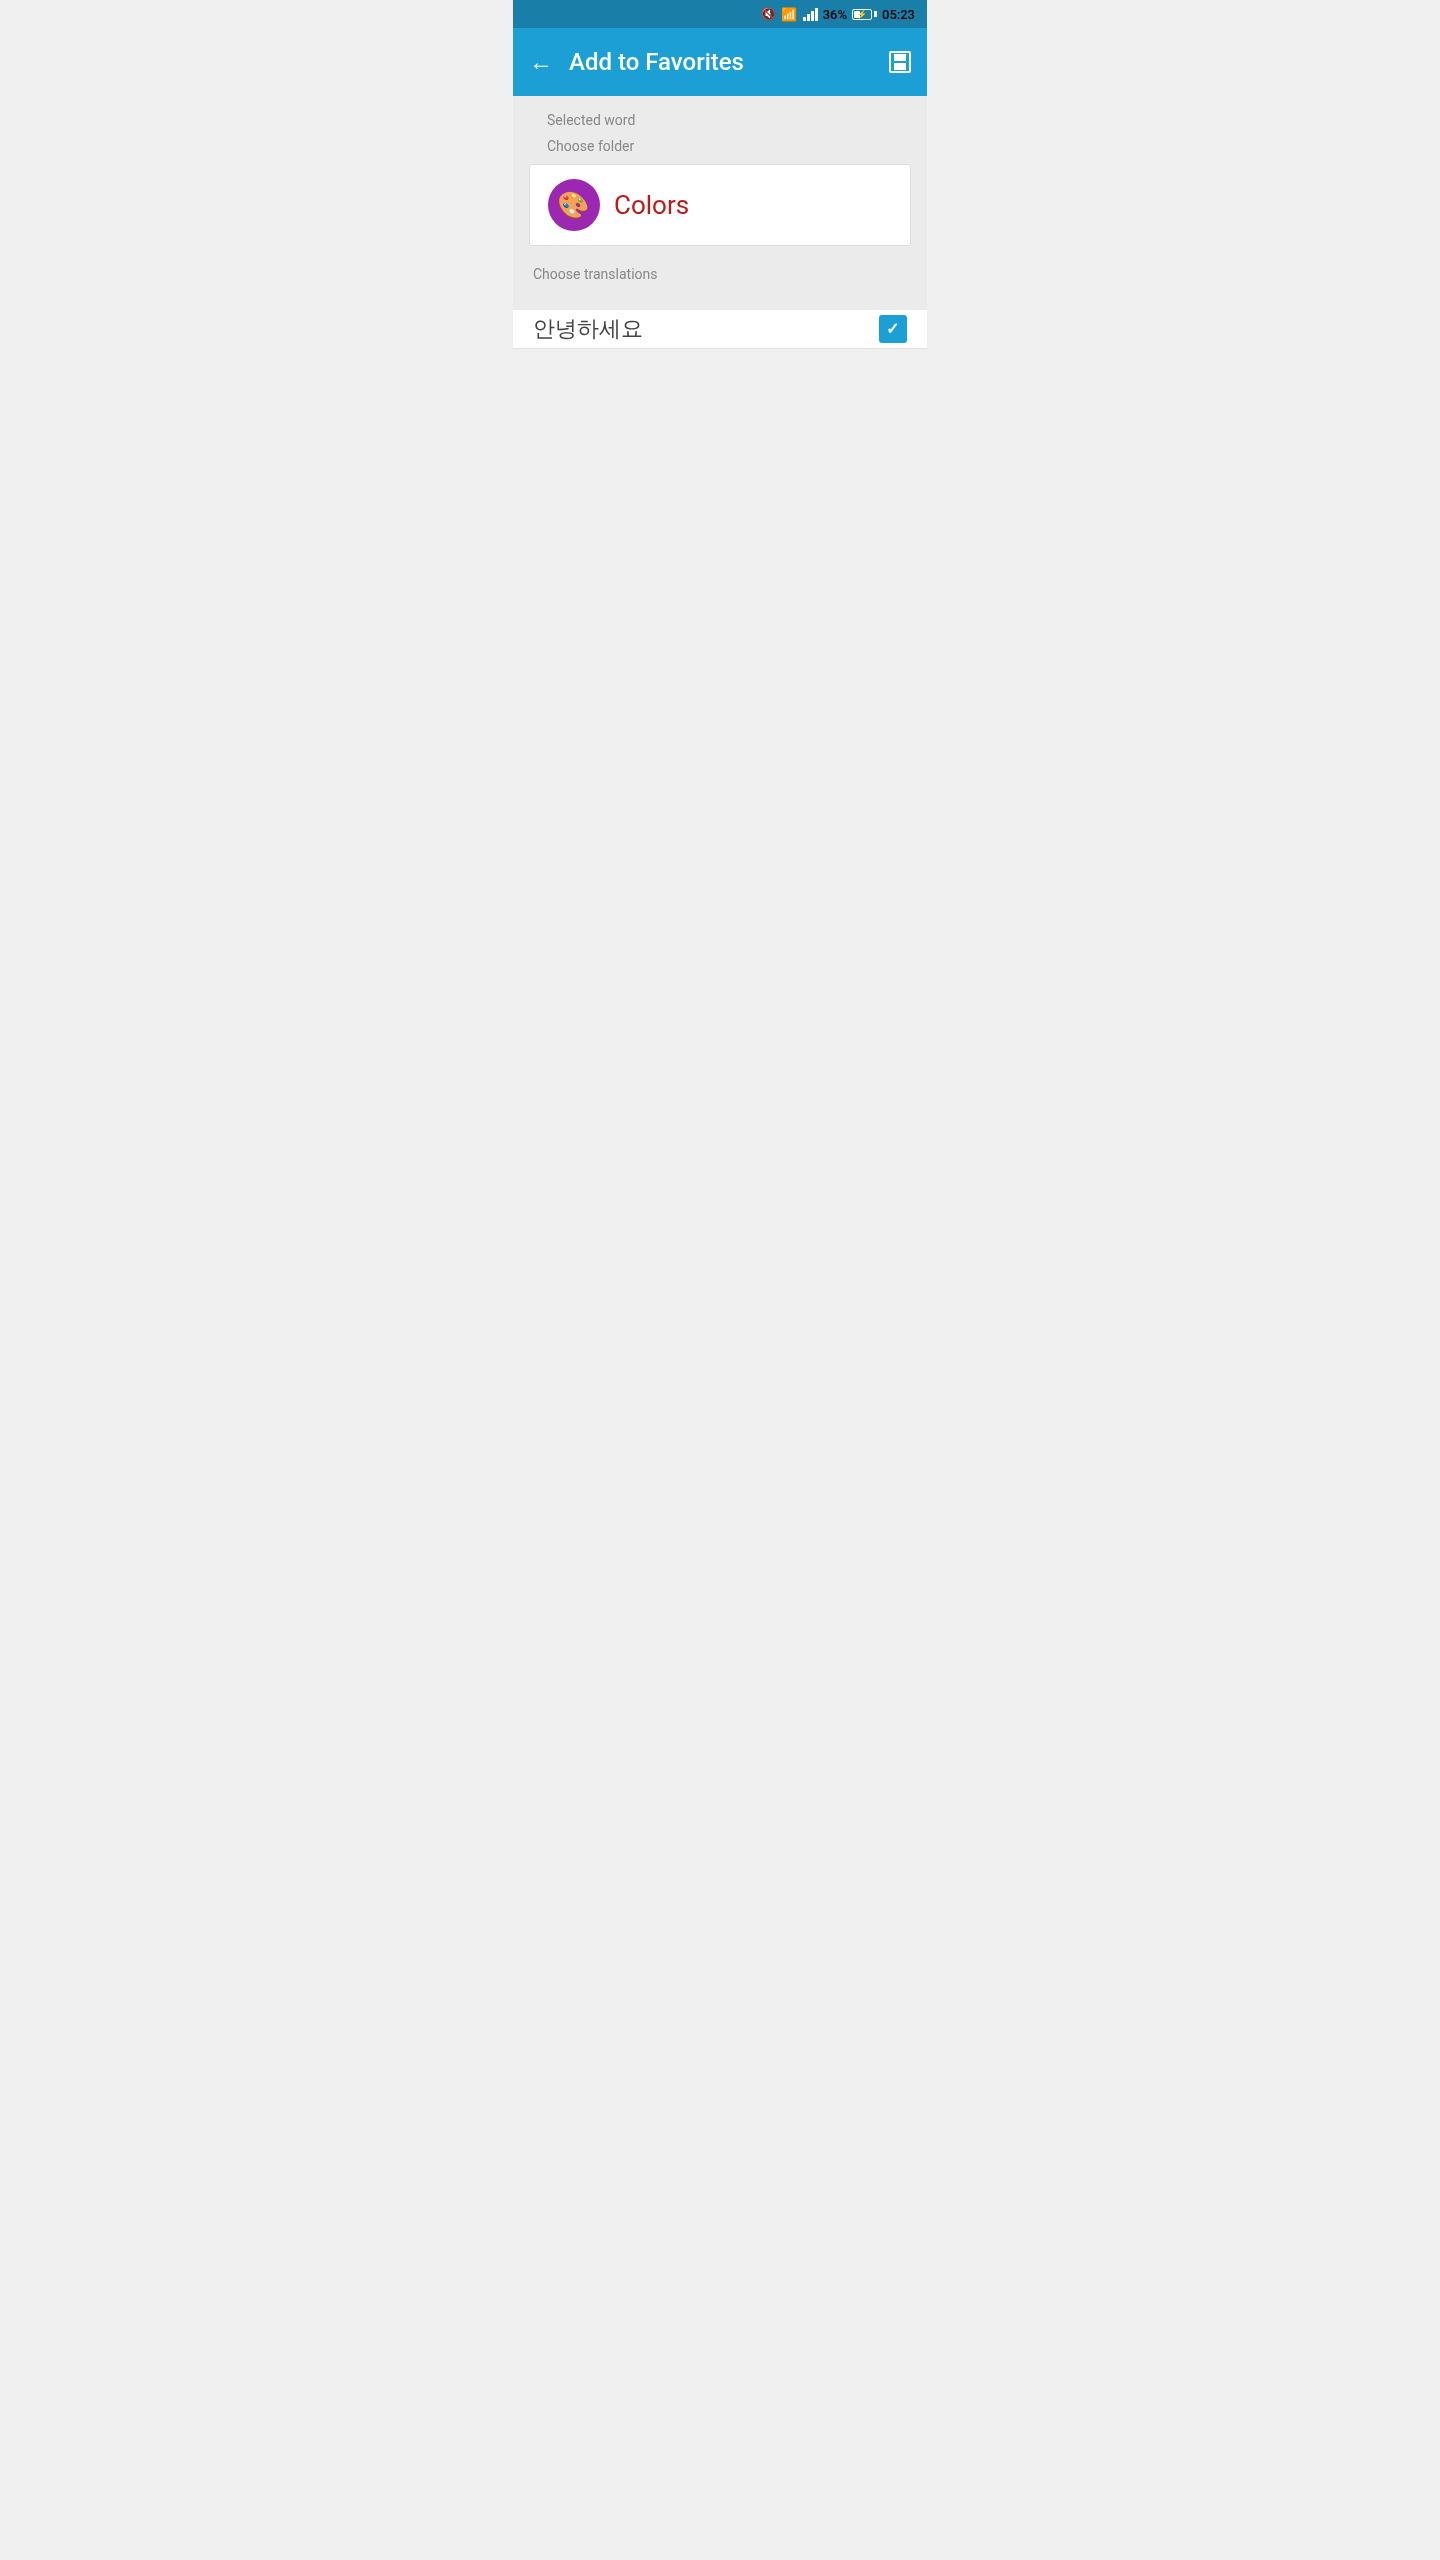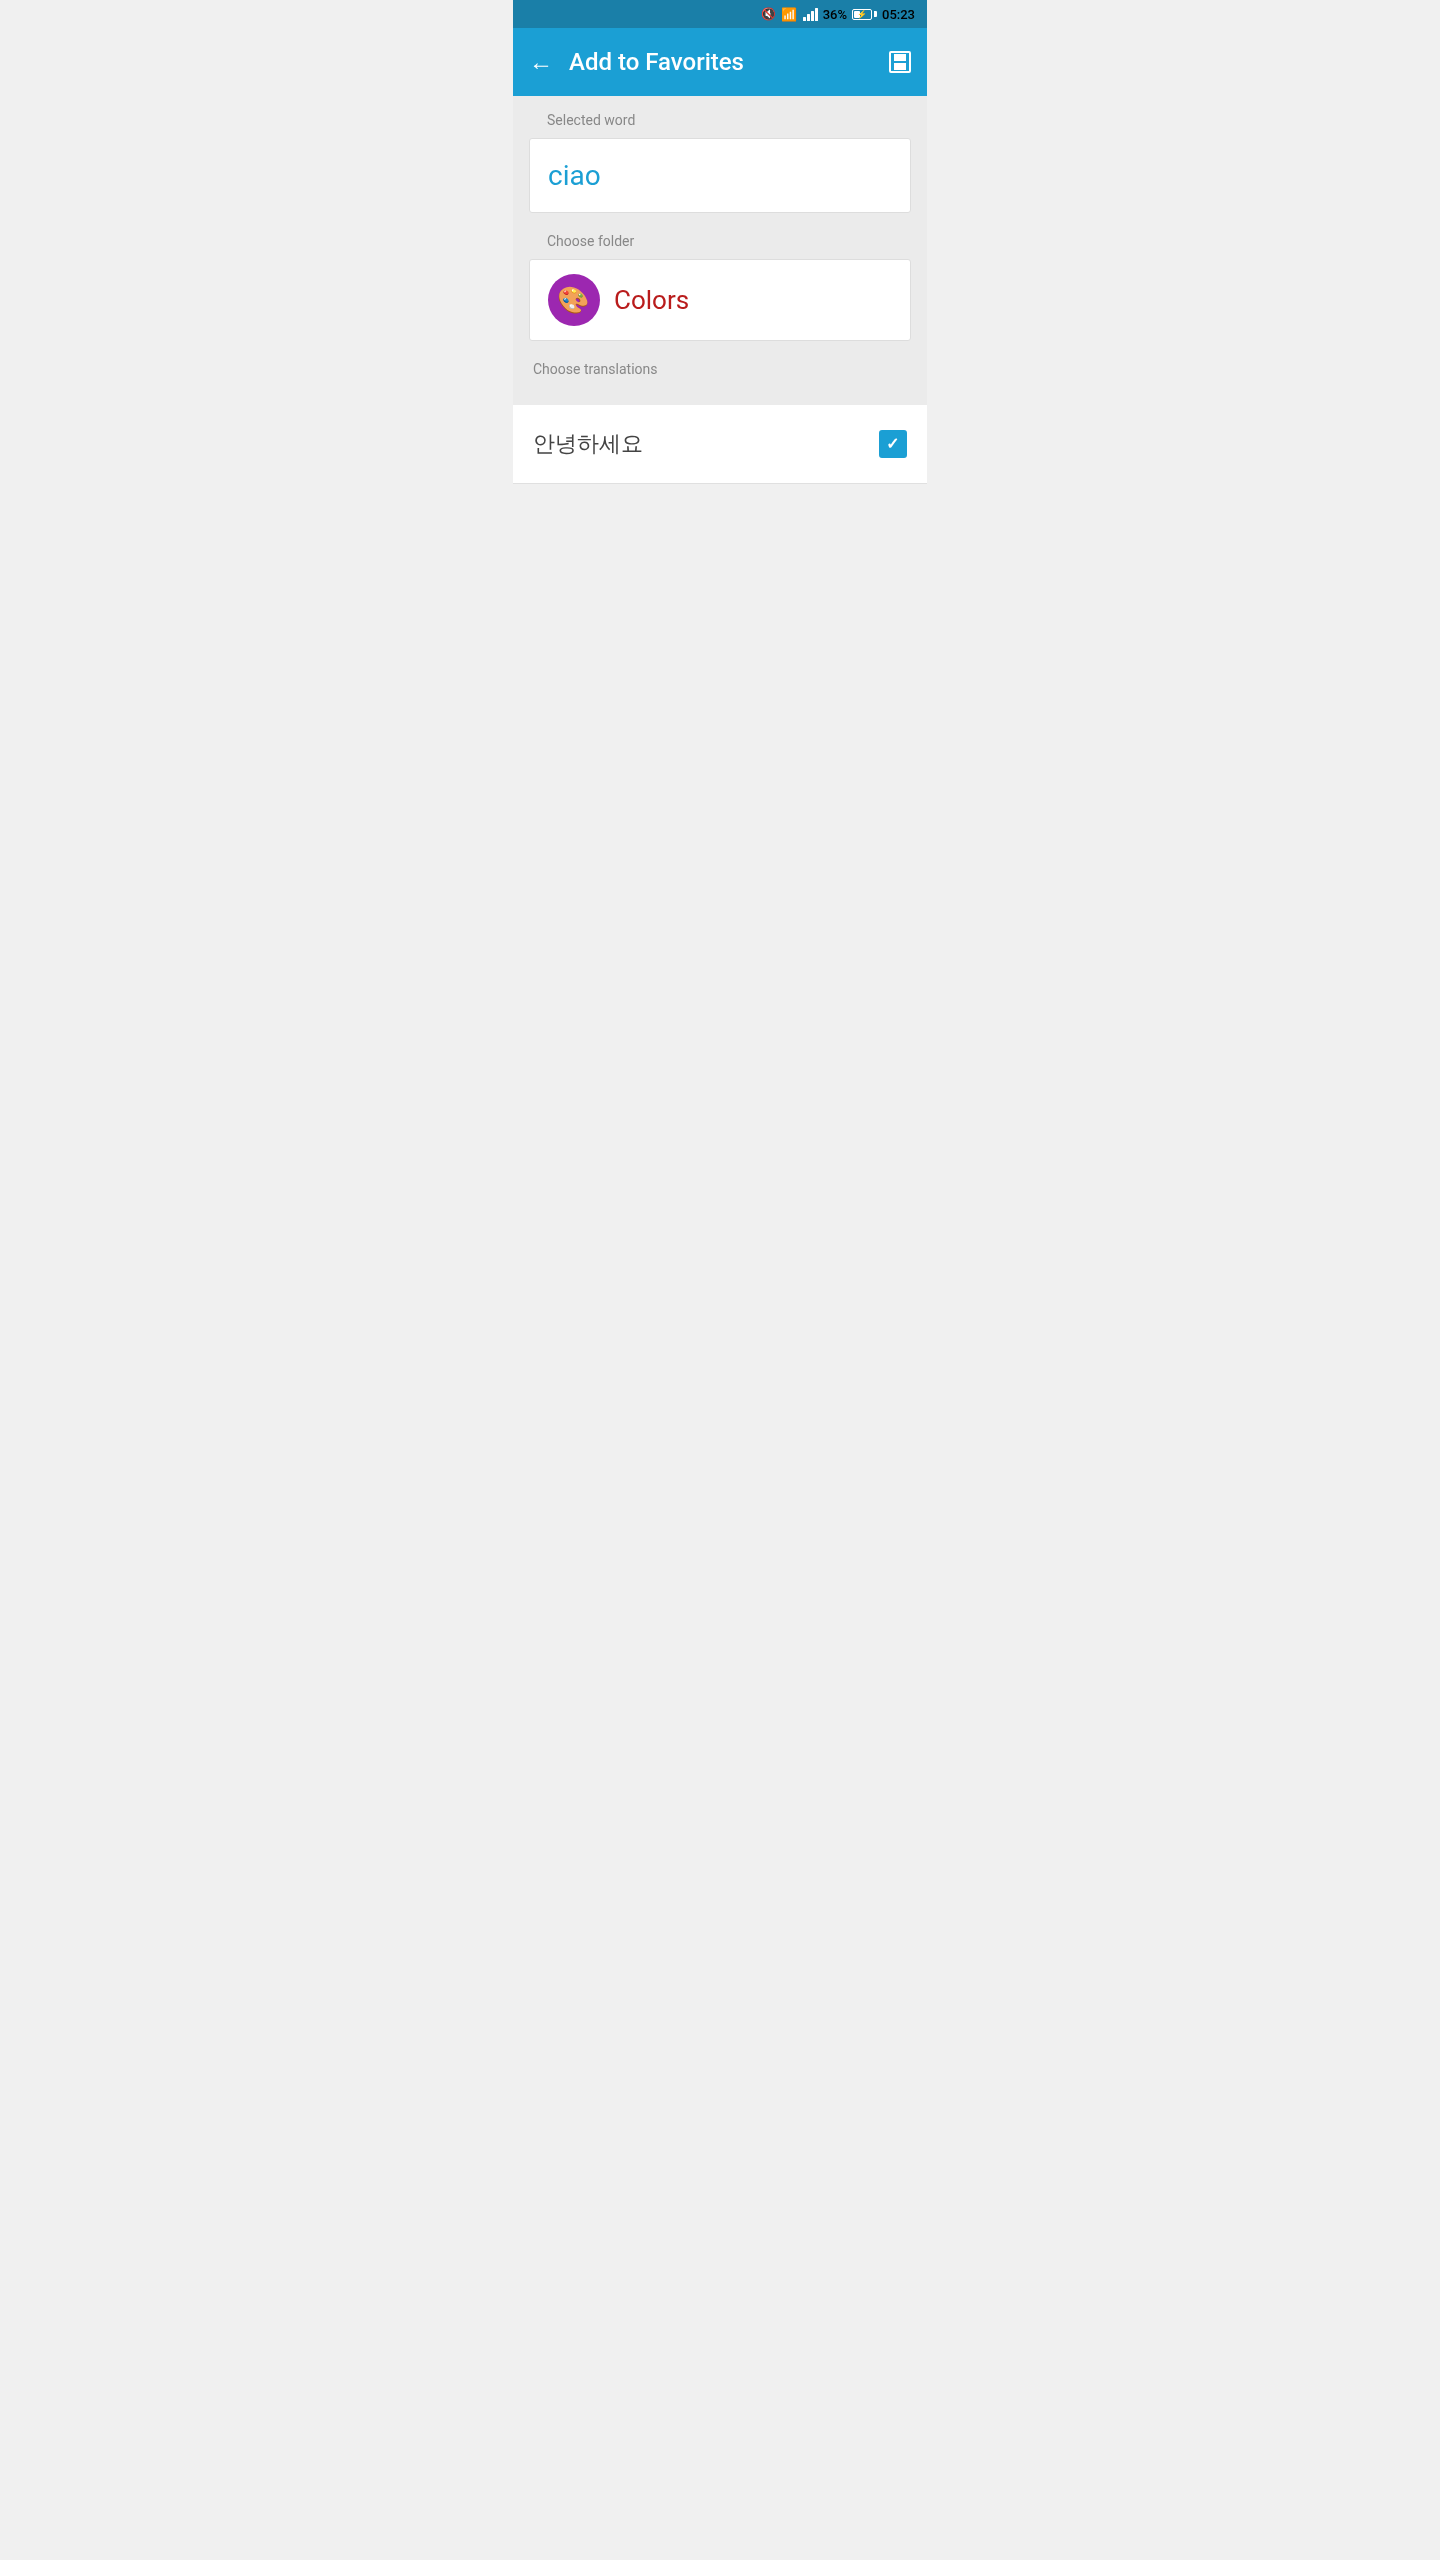--- a/index.html
+++ b/index.html
@@ -142,21 +142,21 @@
 
     
     .translations-area {
       background: white;
     }
 
     .translation-item {
       display: flex;
       align-items: center;
       justify-content: space-between;
-      padding: 24px 20px;
+      padding: 4px 20px;
       border-bottom: 1px solid #e0e0e0;
     }
 
     .translation-text {
       color: #444;
       font-size: 22px;
     }
 
     .checkbox-checked {
       width: 28px;
@@ -302,23 +302,20 @@
   <div class="app-bar-left">
     <span class="back-button">←</span>
     <span class="app-bar-title">Add to Favorites</span>
   </div>
   <div class="white-rect-icon"></div>
 </div>
 
 <div class="content">
 
   <div class="section-label">Selected word</div>
-  <div class="input-box">
-    <span class="word-text">ciao</span>
-  </div>
 
   <div class="section-label">Choose folder</div>
   <div class="folder-box">
     <div class="folder-icon-circle">
       <span class="palette-icon">🎨</span>
     </div>
     <span class="folder-name">Colors</span>
   </div>
 
   <div class="choose-translations-label">Choose translations</div>

